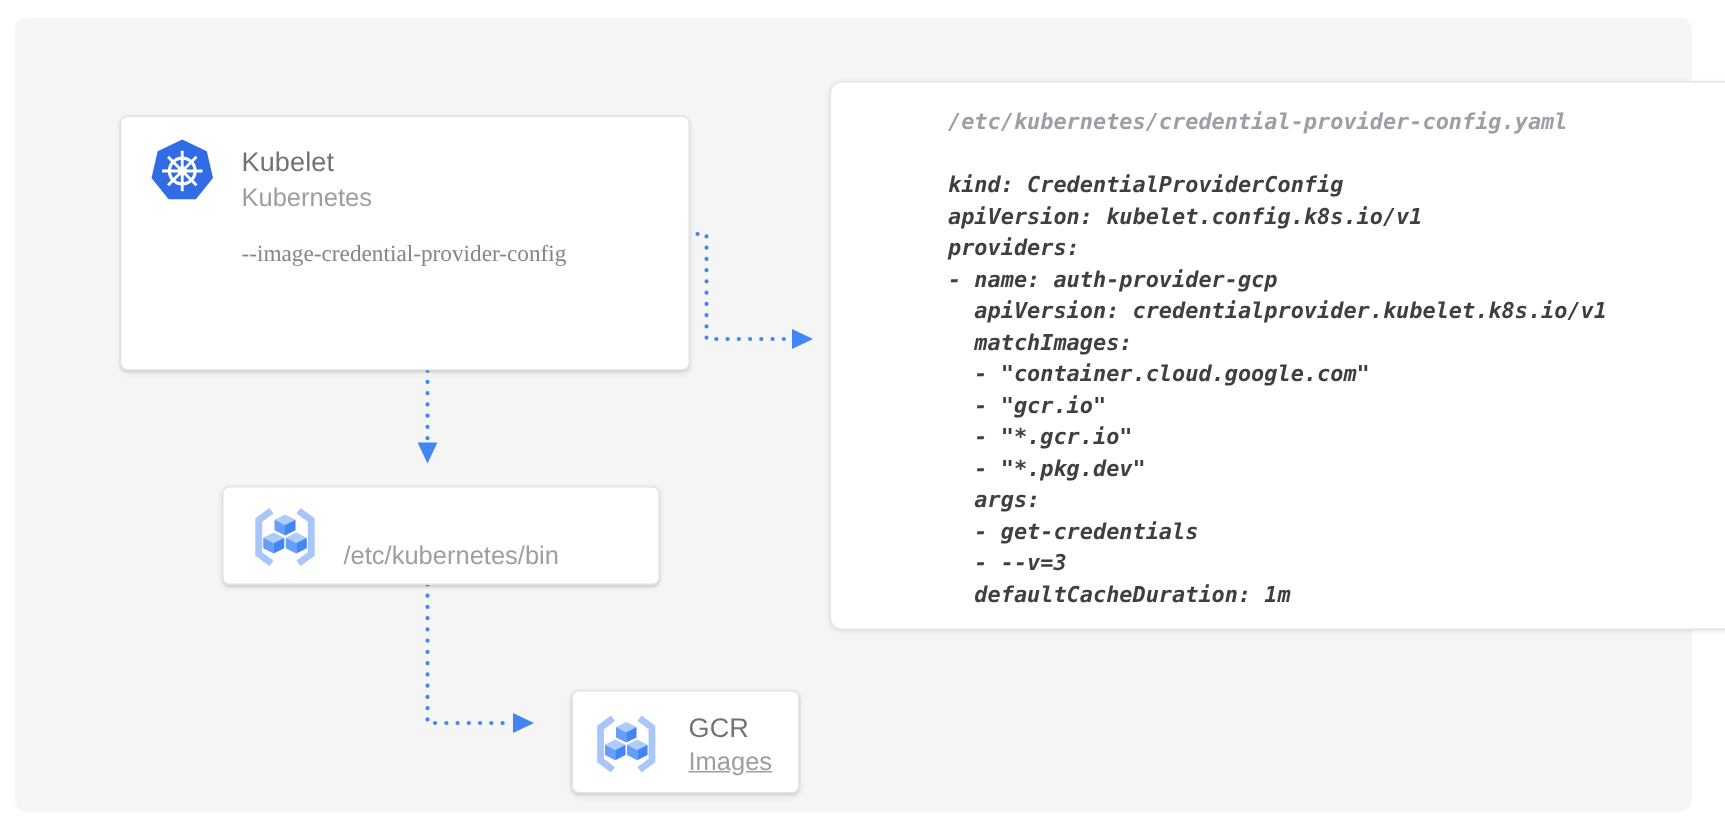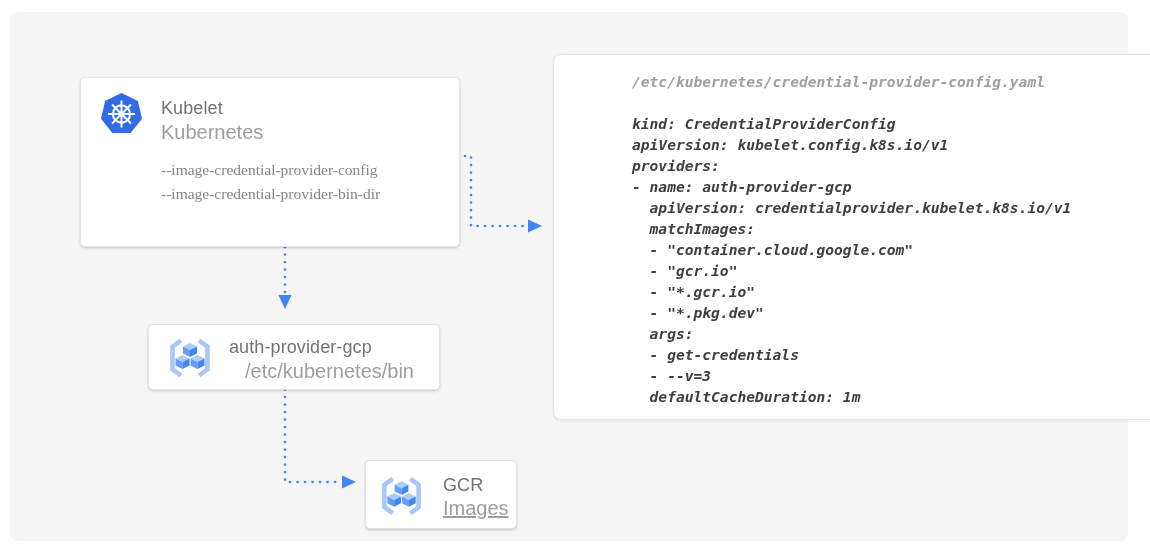--- a/index.html
+++ b/index.html
@@ -12,36 +12,36 @@
   }
 
   .arrows { position: absolute; left: 0; top: 0; width: 1150px; height: 556px; pointer-events: none; }
 
   .card {
     position: absolute; background: #ffffff; border: 1px solid #e4e4e4; border-radius: 5px;
     box-shadow: 0 1px 2px rgba(0,0,0,0.12), 0 2px 4px rgba(0,0,0,0.06);
   }
   .card-kubelet { left: 70px; top: 65px; width: 380px; height: 170px; }
   .card-auth    { left: 138px; top: 312px; width: 292px; height: 66px; }
-  .card-gcr     { left: 355px; top: 448px; width: 152px; height: 69px; }
+  .card-gcr     { left: 371px; top: 448px; width: 152px; height: 69px; }
 
   .node-icon { position: absolute; }
   .k8s-icon  { left: 18px; top: 14px; width: 45px; height: 44px; }
   .auth-icon { left: 17px; top: 11px; width: 48px; height: 44px; }
   .gcr-icon  { left: 12px; top: 14px; width: 47px; height: 42px; }
 
   .node-title { position: absolute; font-size: 18px; line-height: 22px; color: #737373; font-weight: 400; letter-spacing: 0.1px; }
-  .node-sub   { position: absolute; font-size: 20px; line-height: 20px; color: #9e9e9e; }
+  .node-sub   { position: absolute; font-size: 17px; line-height: 20px; color: #9e9e9e; }
 
   .card-kubelet .node-title { left: 80px; top: 19px; }
   .card-kubelet .node-sub   { left: 80px; top: 44px; }
   .flags { position: absolute; left: 80px; top: 80px; font-size: 15.5px; line-height: 24px; color: #80868b; font-family: Liberation Serif, serif; }
 
   .card-auth .node-title { left: 80px; top: 11px; }
-  .card-auth .node-sub   { left: 80px; top: 36px; margin-left: 16px; }
+  .card-auth .node-sub   { left: 80px; top: 36px; }
 
   .card-gcr .node-title { left: 77px; top: 13px; }
   .card-gcr .node-sub   { left: 77px; top: 37px; text-decoration: underline; }
 
   .code-panel {
     position: absolute; left: 543px; top: 42px; width: 638px; height: 366px;
     background: #ffffff; border: 1px solid #e4e4e4; border-radius: 8px;
     box-shadow: 0 1px 3px rgba(0,0,0,0.08);
     padding: 16px 10px 0 78px;
   }
@@ -85,41 +85,39 @@
         <line x1="12.5" y1="12.5" x2="31.5" y2="31.5"></line>
         <line x1="31.5" y1="12.5" x2="12.5" y2="31.5"></line>
       </g>
       <circle cx="22" cy="22" r="8.6" fill="none" stroke="#ffffff" stroke-width="2.1"></circle>
       <circle cx="22" cy="22" r="3.1" fill="#ffffff"></circle>
     </svg>
     <div class="node-title">Kubelet</div>
     <div class="node-sub">Kubernetes</div>
     <div class="flags">
       <div>--image-credential-provider-config</div>
-      <div>--image-credential-provider-bin-dir</div>
     </div>
   </div>
 
   <div class="card card-auth">
     <svg class="node-icon auth-icon" viewBox="0 0 48 42" xmlns="http://www.w3.org/2000/svg">
       <path d="M15 3.5 L6.5 9.7 V32.3 L15 38.5" fill="none" stroke="#a9c6f8" stroke-width="4.6"></path>
       <path d="M33 3.5 L41.5 9.7 V32.3 L33 38.5" fill="none" stroke="#a9c6f8" stroke-width="4.6"></path>
       <g>
         <polygon points="24,6 31,9.5 24,13 17,9.5" fill="#aecbfa"></polygon>
         <polygon points="17,9.5 24,13 24,20 17,16.5" fill="#669df6"></polygon>
         <polygon points="31,9.5 24,13 24,20 31,16.5" fill="#4285f4"></polygon>
         <polygon points="16.5,18 23.5,21.5 16.5,25 9.5,21.5" fill="#aecbfa"></polygon>
         <polygon points="9.5,21.5 16.5,25 16.5,32 9.5,28.5" fill="#669df6"></polygon>
         <polygon points="23.5,21.5 16.5,25 16.5,32 23.5,28.5" fill="#4285f4"></polygon>
         <polygon points="31.5,18 38.5,21.5 31.5,25 24.5,21.5" fill="#aecbfa"></polygon>
         <polygon points="24.5,21.5 31.5,25 31.5,32 24.5,28.5" fill="#669df6"></polygon>
         <polygon points="38.5,21.5 31.5,25 31.5,32 38.5,28.5" fill="#4285f4"></polygon>
       </g>
     </svg>
-    <div class="node-title">auth-provider-gcp</div>
     <div class="node-sub">/etc/kubernetes/bin</div>
   </div>
 
   <div class="card card-gcr">
     <svg class="node-icon gcr-icon" viewBox="0 0 48 42" xmlns="http://www.w3.org/2000/svg">
       <path d="M15 3.5 L6.5 9.7 V32.3 L15 38.5" fill="none" stroke="#a9c6f8" stroke-width="4.6"></path>
       <path d="M33 3.5 L41.5 9.7 V32.3 L33 38.5" fill="none" stroke="#a9c6f8" stroke-width="4.6"></path>
       <g>
         <polygon points="24,6 31,9.5 24,13 17,9.5" fill="#aecbfa"></polygon>
         <polygon points="17,9.5 24,13 24,20 17,16.5" fill="#669df6"></polygon>

